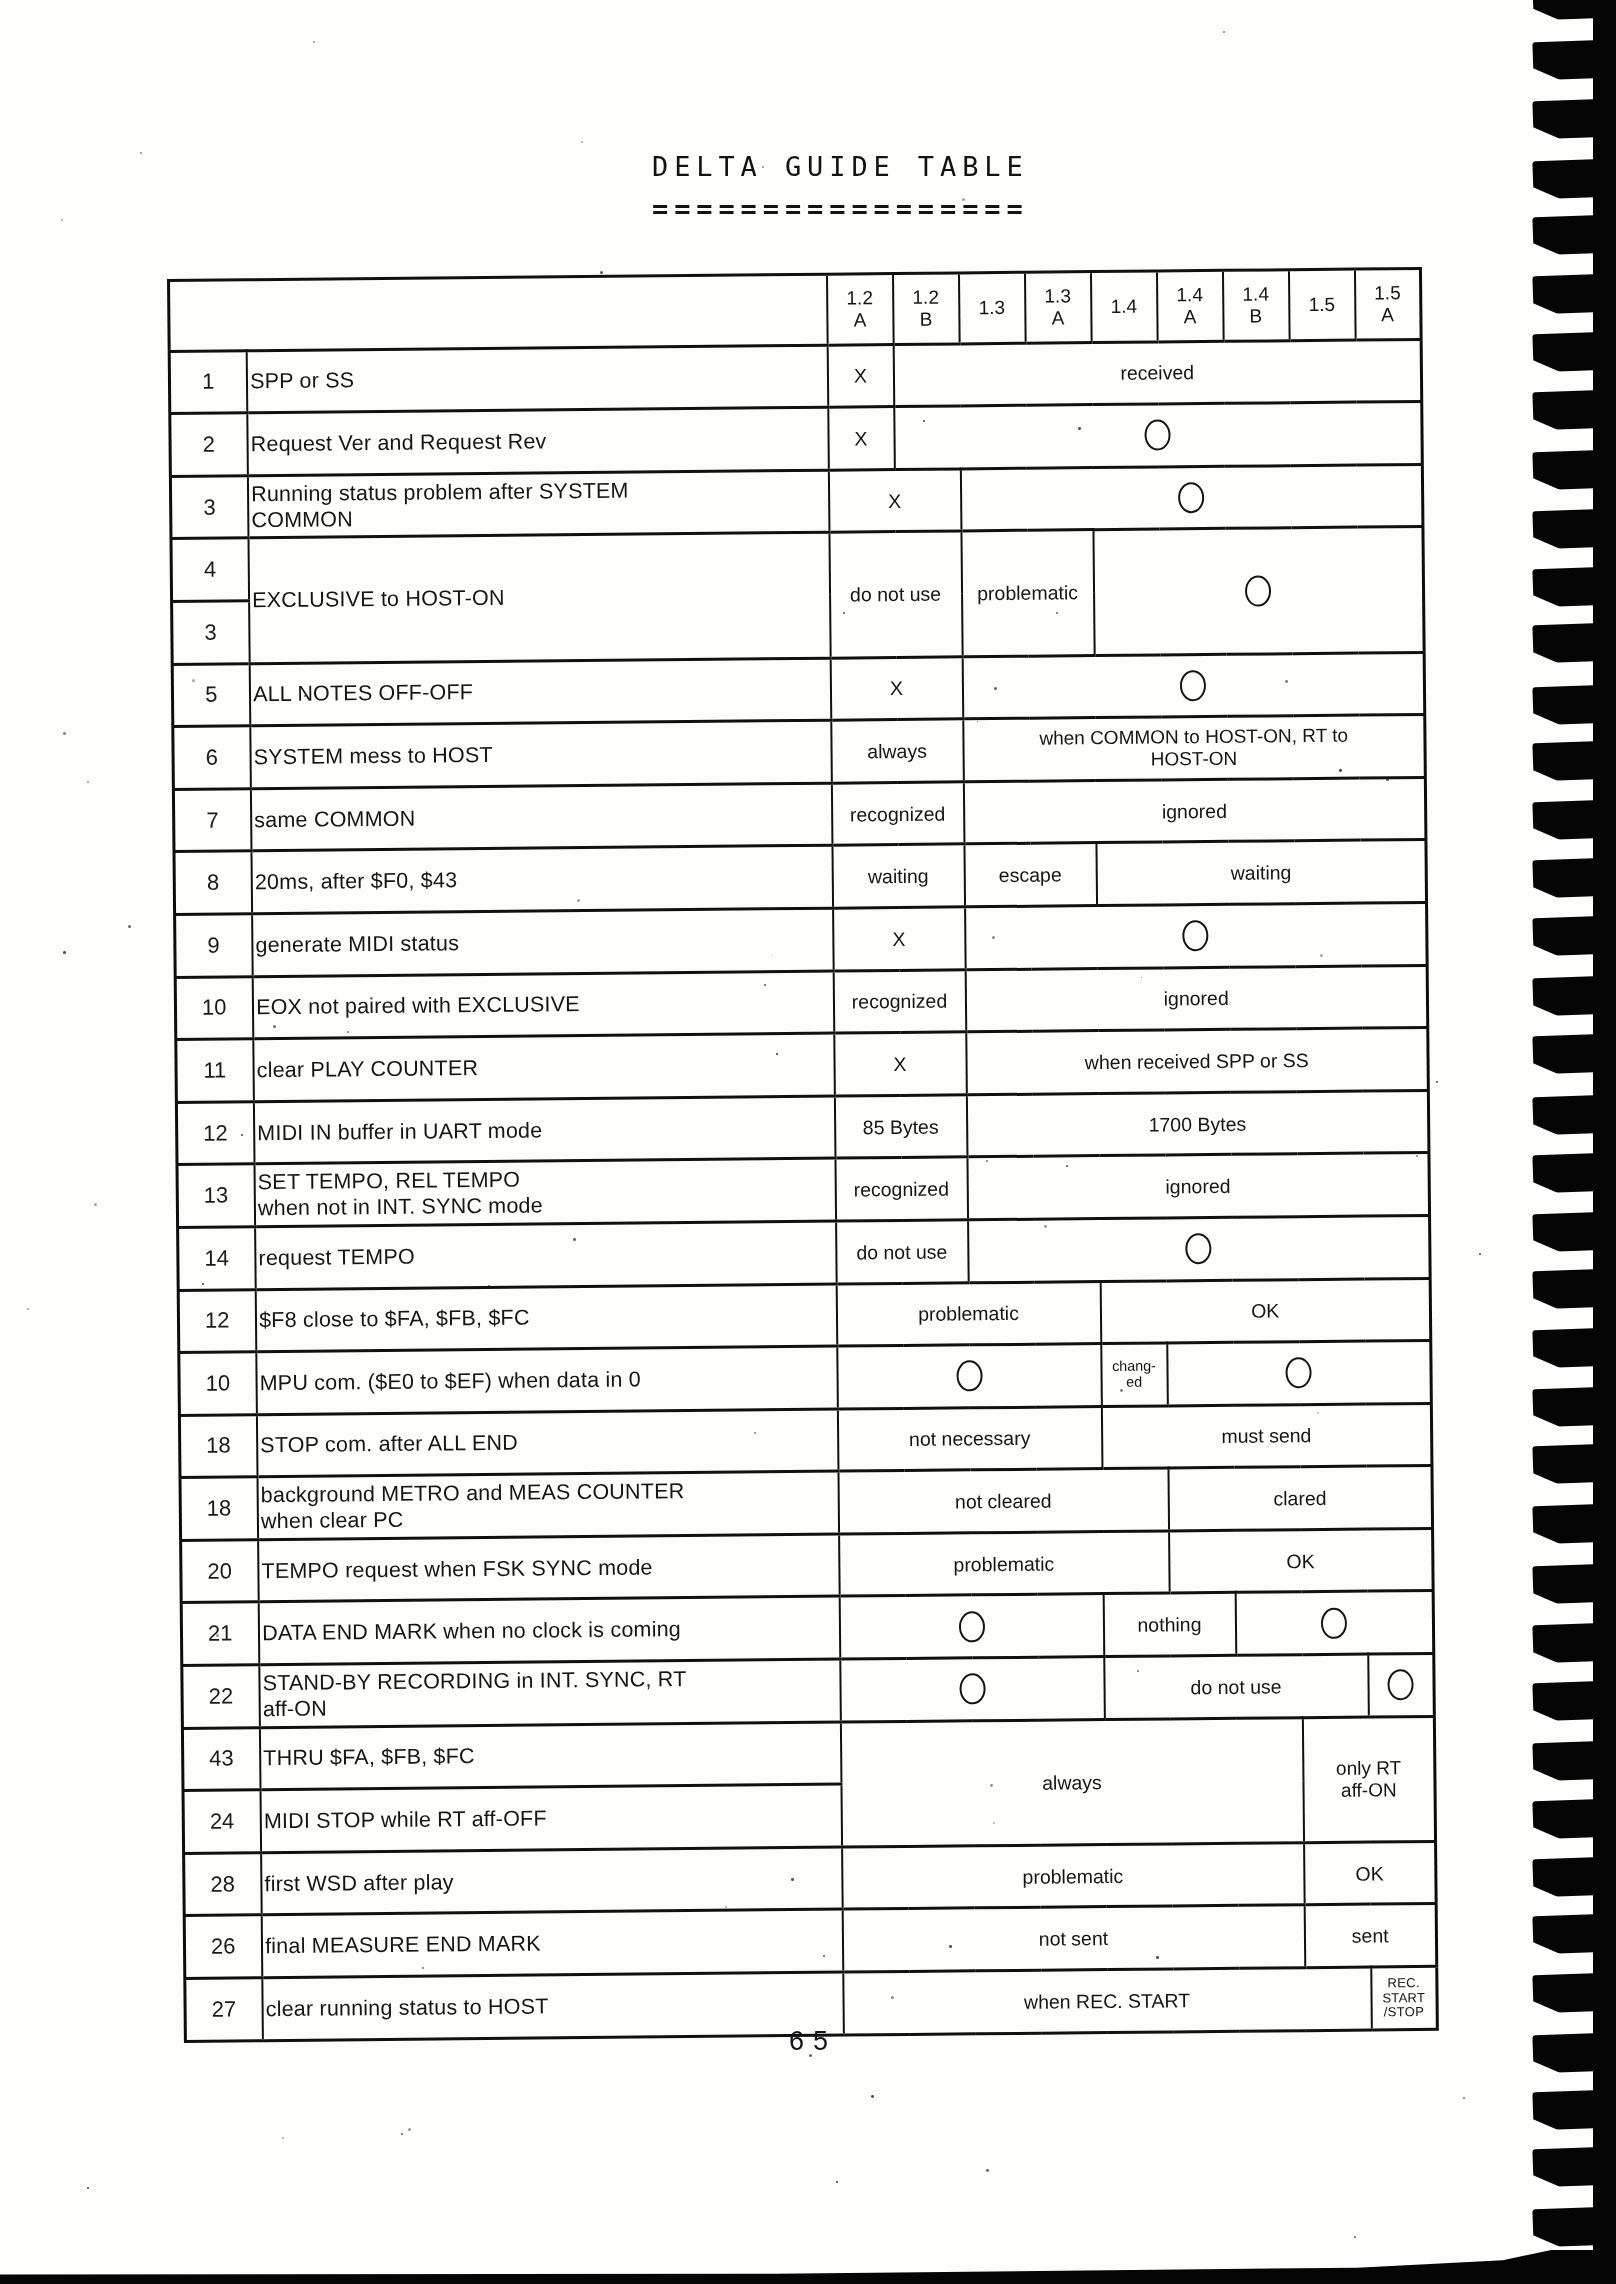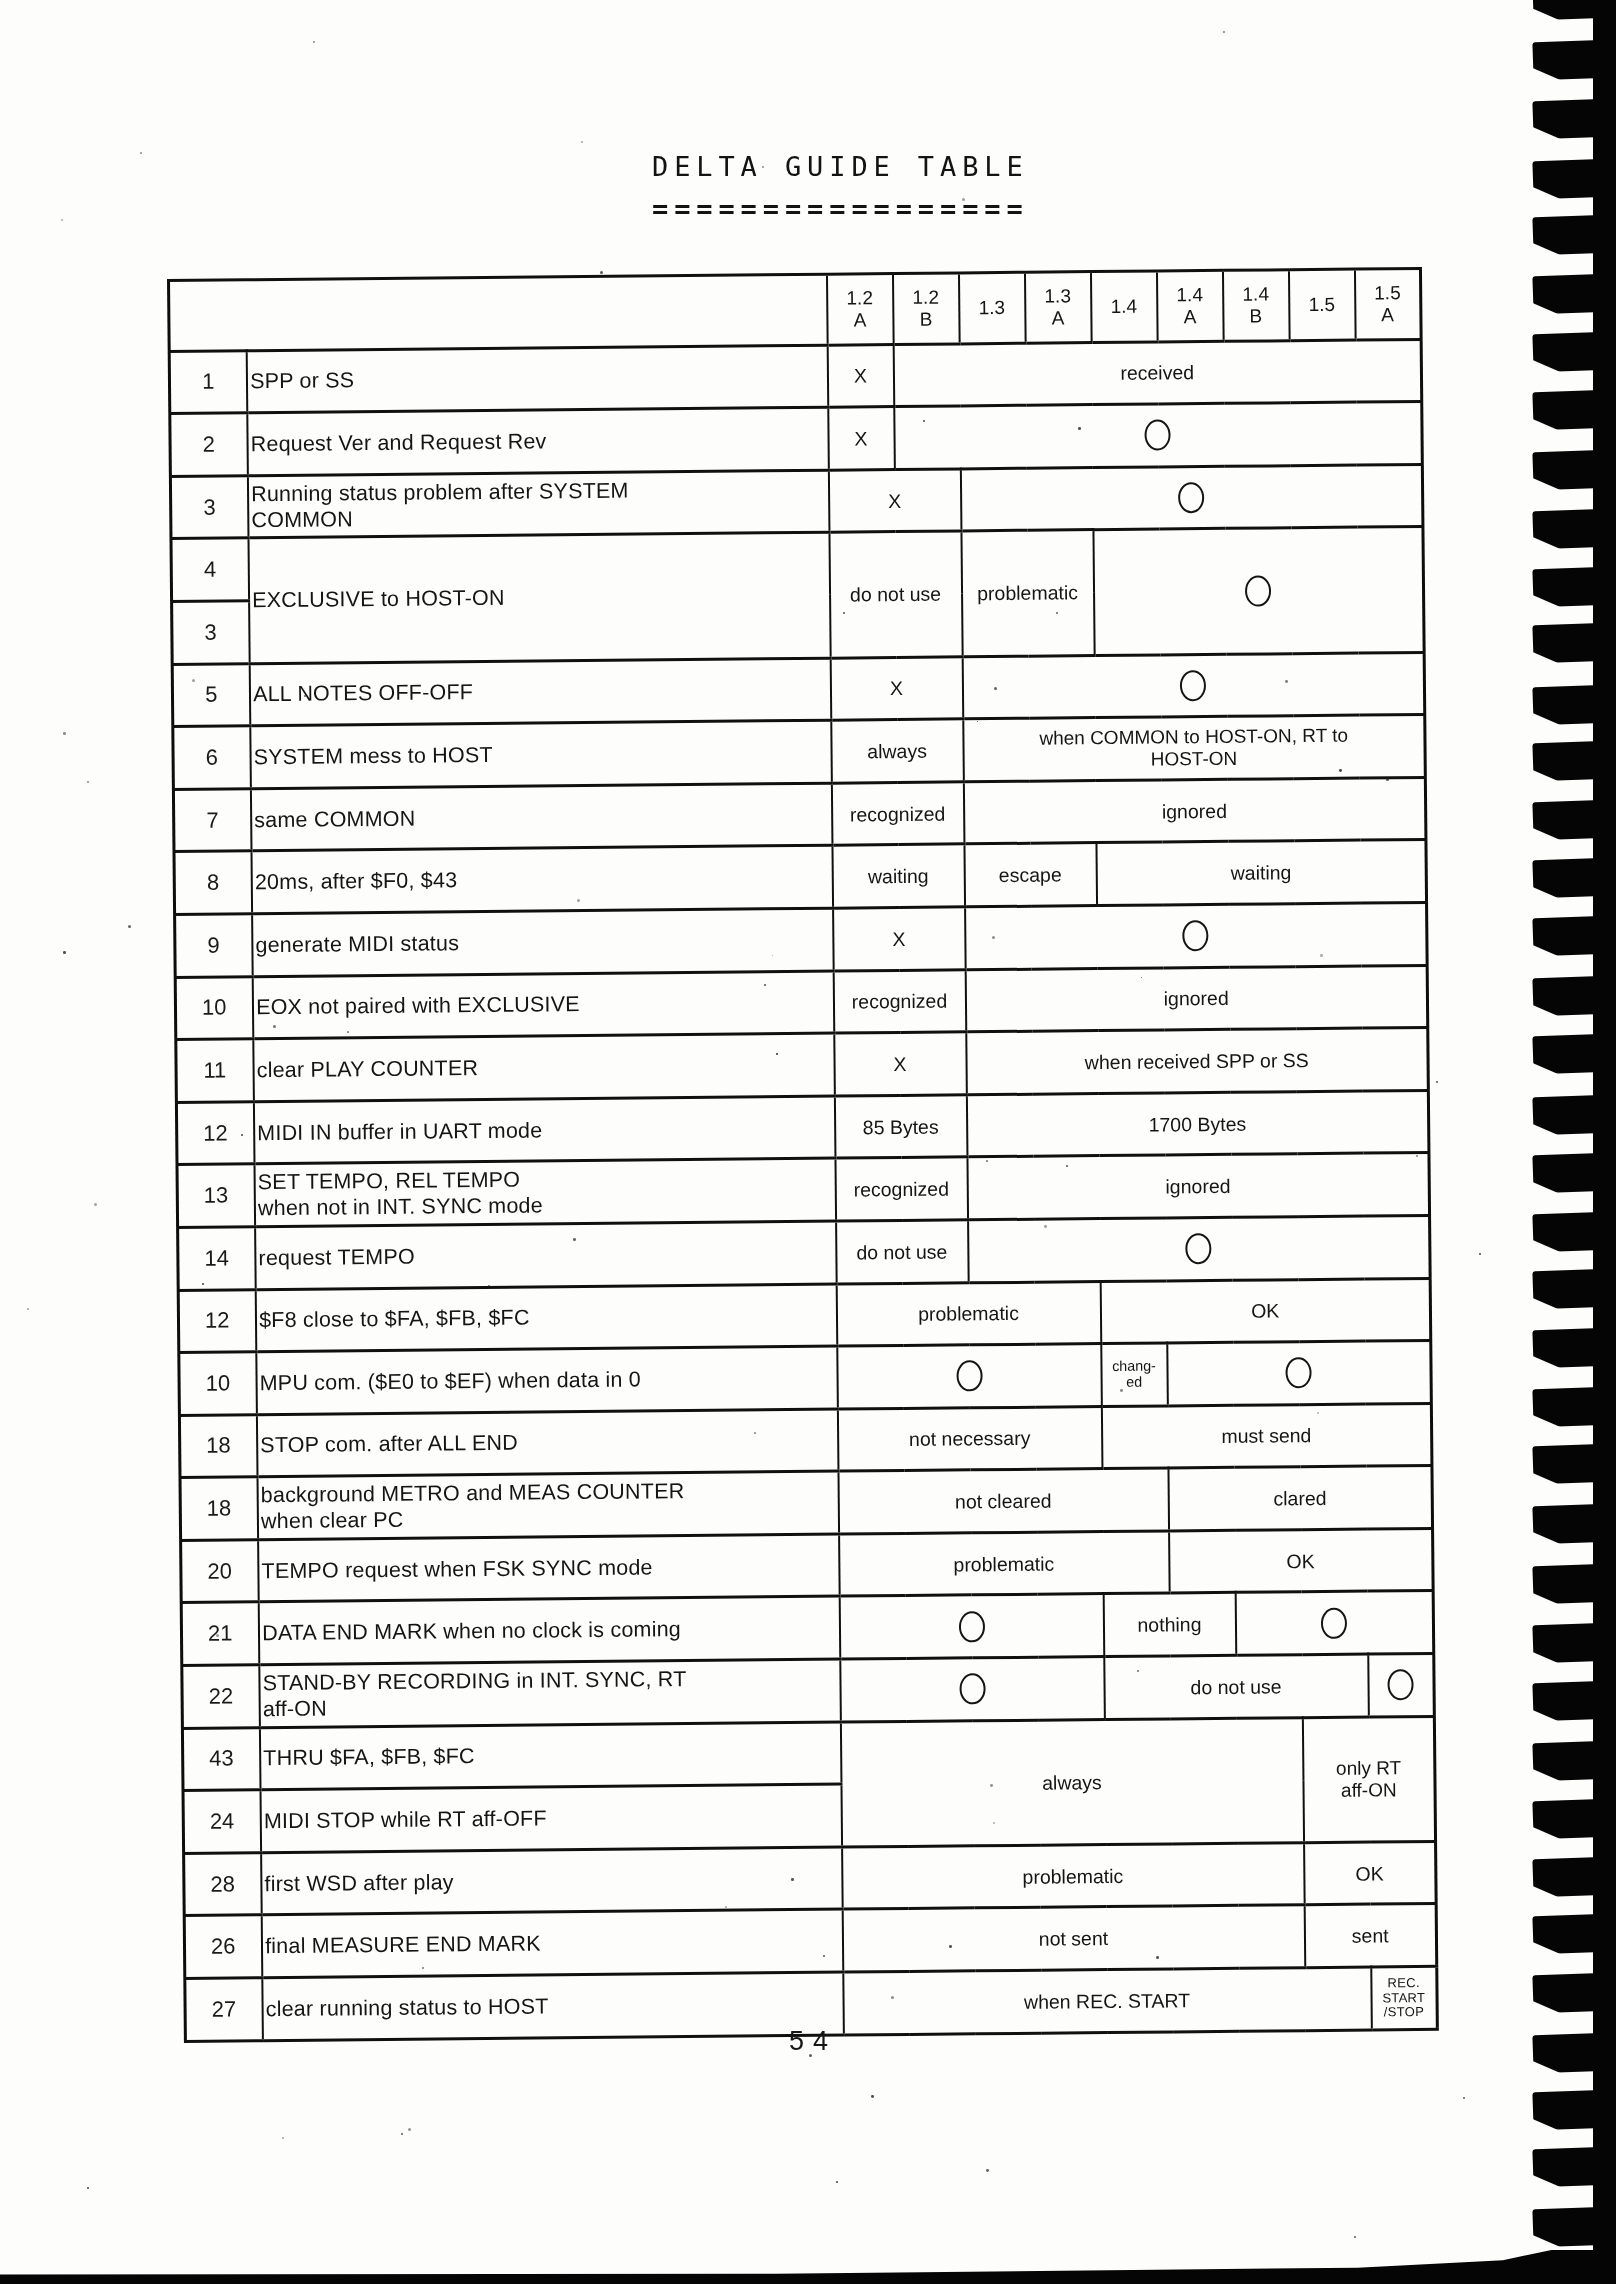--- a/index.html
+++ b/index.html
@@ -313,21 +313,21 @@
           <td class="label">clear running status to HOST</td>
           <td class="val" colspan="8">when REC. START</td>
           <td class="val v-xs" colspan="1">REC.
 START
 /STOP</td>
         </tr>
       </tbody>
   </table>
 </div>
 
-<div class="page-number">54</div>
+<div class="page-number">65</div>
 
 <div class="teeth">
     <div class="tooth-spine" style="top: -19px; height: 63px;"></div>
     <div class="tooth-bar" style="top: -19px;"></div>
     <div class="tooth-notch" style="top: 8.5px;"></div>
     <div class="tooth-spine" style="top: 41px; height: 63px;"></div>
     <div class="tooth-bar" style="top: 41px;"></div>
     <div class="tooth-notch" style="top: 68px;"></div>
     <div class="tooth-spine" style="top: 100px; height: 63px;"></div>
     <div class="tooth-bar" style="top: 100px;"></div>

